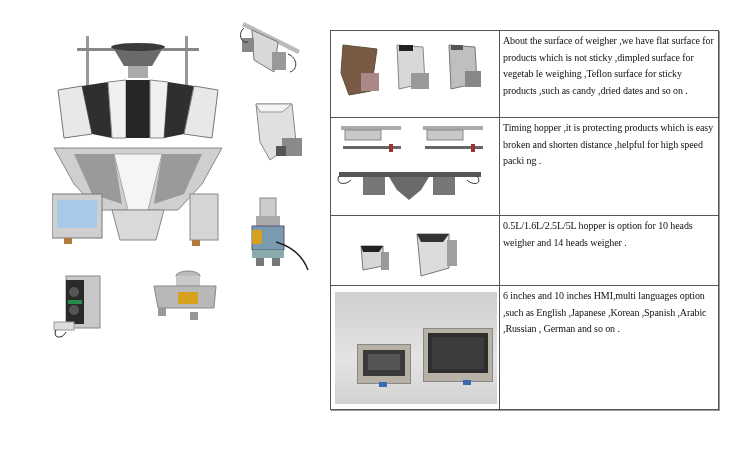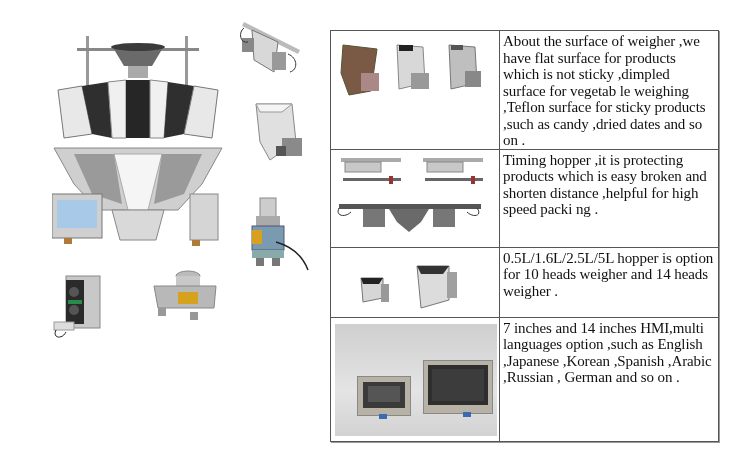--- a/index.html
+++ b/index.html
@@ -4,21 +4,21 @@
 <style>
   html, body { margin:0; padding:0; background:#ffffff; }
   body { width:750px; height:450px; position:relative; overflow:hidden; font-family:"Liberation Serif", serif; }
   .abs { position:absolute; }
   
   .weigher { left:52px; top:34px; width:172px; height:212px; }
   .img-box { position:absolute; }
   table.spec { position:absolute; left:330px; top:30px; width:389px; height:379px; border-collapse:collapse; border:1px solid #555; box-shadow:1px 1px 0 #999; }
   table.spec td { border:1px solid #555; vertical-align:top; padding:0; }
   table.spec td.imgcell { width:168px; position:relative; }
-  table.spec td.txt { font-size:15px; line-height:16.5px; color:#111; padding:2px 3px 0 3px; letter-spacing:-0.1px; }
+  table.spec td.txt { font-size:10px; line-height:16.5px; color:#111; padding:2px 3px 0 3px; letter-spacing:-0.1px; }
 </style>
 </head>
 <body>
 
 <div class="abs weigher">
   <svg width="172" height="212" viewBox="0 0 172 212">
 
     <rect x="34" y="2" width="3" height="62" fill="#999"></rect>
     <rect x="133" y="2" width="3" height="62" fill="#999"></rect>
     <rect x="25" y="14" width="122" height="3" fill="#888"></rect>
@@ -188,16 +188,16 @@
           <div class="abs" style="left:10px;top:9px;width:32px;height:16px;background:#555;"></div>
         </div>
         <div class="abs" style="left:88px;top:36px;width:68px;height:52px;background:#b8b2a6;border:1px solid #888;">
           <div class="abs" style="left:4px;top:4px;width:60px;height:40px;background:#2e2e2e;"></div>
           <div class="abs" style="left:8px;top:8px;width:52px;height:32px;background:#3c3c3c;"></div>
         </div>
         <div class="abs" style="left:44px;top:90px;width:8px;height:5px;background:#3a6ab0;"></div>
         <div class="abs" style="left:128px;top:88px;width:8px;height:5px;background:#3a6ab0;"></div>
       </div>
     </td>
-    <td class="txt">7 inches and 14 inches HMI,multi languages option ,such as English ,Japanese ,Korean ,Spanish ,Arabic ,Russian , German and so on .</td>
+    <td class="txt">6 inches and 10 inches HMI,multi languages option ,such as English ,Japanese ,Korean ,Spanish ,Arabic ,Russian , German and so on .</td>
   </tr>
 </tbody>
   </table>
 
 </body></html>

